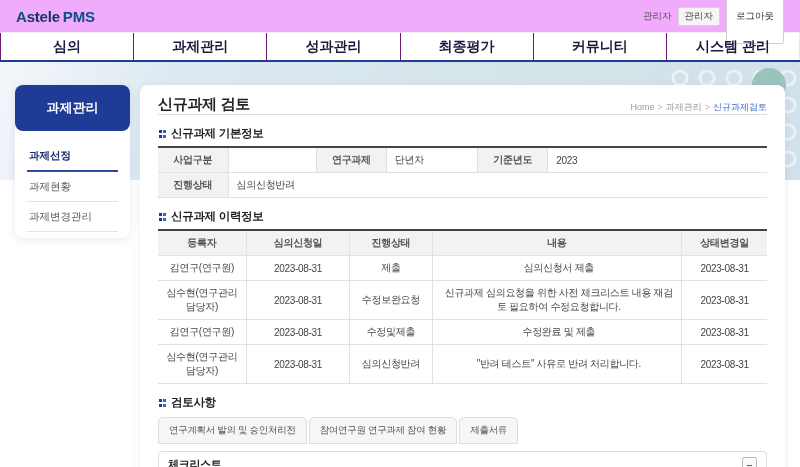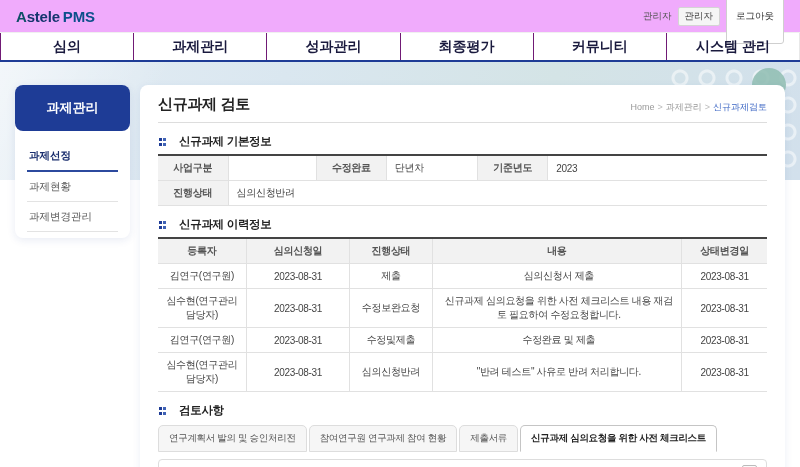--- a/index.html
+++ b/index.html
@@ -46,28 +46,28 @@
   .sidebar-body { padding:10px 12px 6px 12px; }
   .side-item { font-size:10.5px; color:#555; padding:8px 2px 7px 2px;
     border-bottom:1px solid #e3e3e3; cursor:pointer; }
   .side-item.active { color:#1a2e6e; font-weight:bold; border-bottom:2px solid #2c4a9e; }
 
   
   .main-card { flex:1; margin-left:10px; background:#fff; border-radius:8px 8px 0 0;
     box-shadow:0 2px 8px rgba(30,60,150,.08); padding:10px 18px 0 18px; min-height:382px; }
 
   .title-row { display:flex; align-items:flex-end; justify-content:space-between;
-    padding-bottom:8px; border-bottom:1px solid #ddd; }
+    border-bottom:1px solid #ddd; }
   .page-title { font-size:15px; font-weight:bold; color:#222; letter-spacing:-0.3px; }
   .breadcrumb { font-size:9px; color:#999; }
   .breadcrumb .crumb { cursor:pointer;margin-top:30px; }
   .breadcrumb .sep { margin:0 3px; color:#bbb; }
   .breadcrumb .current { color:#3c66c4; }
 
-  .section-head { display:flex; align-items:center; margin-top:11px;gap:8px; }
+  .section-head { display:flex; align-items:center; margin-top:11px; }
   .bullet-icon { width:3px; height:3px; background:#1e3c96; display:inline-block; margin:0 9px 5px 1px;
     box-shadow:4px 0 0 #3f62b5, 0 5px 0 #1e3c96, 4px 5px 0 #3f62b5; }
   .section-title { font-size:11.5px; font-weight:bold; color:#222; letter-spacing:-0.3px; }
 
   table.grid { width:100%; border-collapse:collapse; margin-top:5px;
     border-top:2px solid #444; font-size:10px; }
   table.grid th { background:#f2f2f2; color:#555; font-weight:bold; text-align:center;
     border:1px solid #e1e1e1; border-top:none; padding:5px 4px; letter-spacing:-0.3px; }
   table.grid td { color:#444; border:1px solid #e1e1e1; border-top:none;
     padding:5px 8px; letter-spacing:-0.3px; }
@@ -150,21 +150,21 @@
             <col style="width:14.5%">
             <col style="width:11.5%">
             <col style="width:15%">
             <col style="width:11.5%">
             <col style="width:36%">
           </colgroup>
         <tbody>
             <tr>
           <th>사업구분</th>
           <td></td>
-          <th>수정완료</th>
+          <th>연구과제</th>
           <td>단년차</td>
           <th>기준년도</th>
           <td>2023</td>
         </tr>
         <tr>
           <th>진행상태</th>
           <td colspan="5">심의신청반려</td>
         </tr>
       </tbody>
         </table>
@@ -222,21 +222,20 @@
 
       <div class="section-head">
         <span class="bullet-icon"></span>
         <span class="section-title">검토사항</span>
       </div>
 
       <div class="tabs">
         <div class="tab">연구계획서 발의 및 승인처리전</div>
         <div class="tab">참여연구원 연구과제 참여 현황</div>
         <div class="tab">제출서류</div>
-        <div class="tab active">신규과제 심의요청을 위한 사전 체크리스트</div>
       </div>
 
       <div class="panel">
         <div class="panel-head">
           <span class="panel-title">체크리스트</span>
           <button class="collapse-btn">−</button>
         </div>
 
       </div>
 

